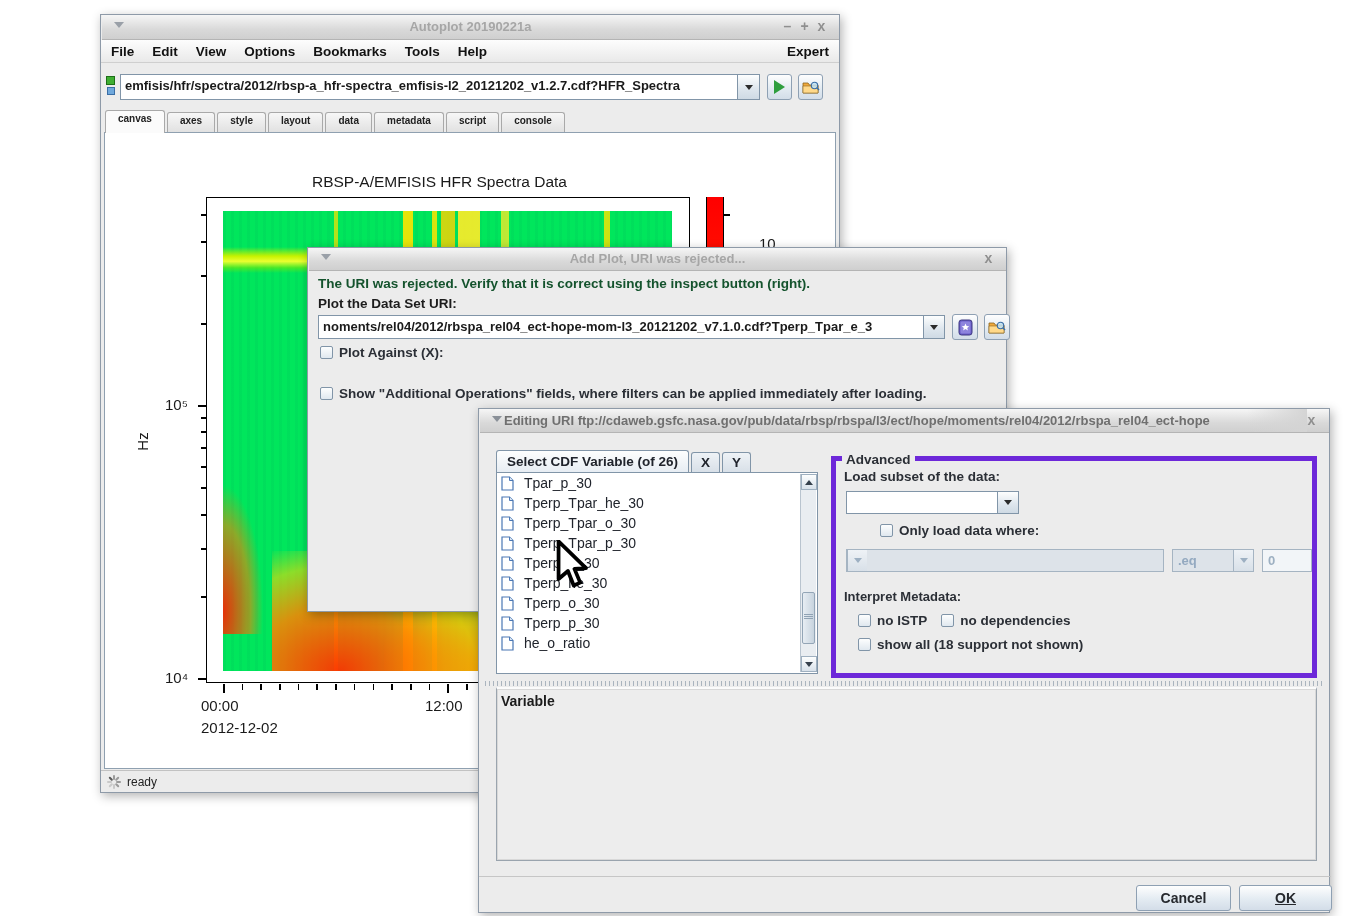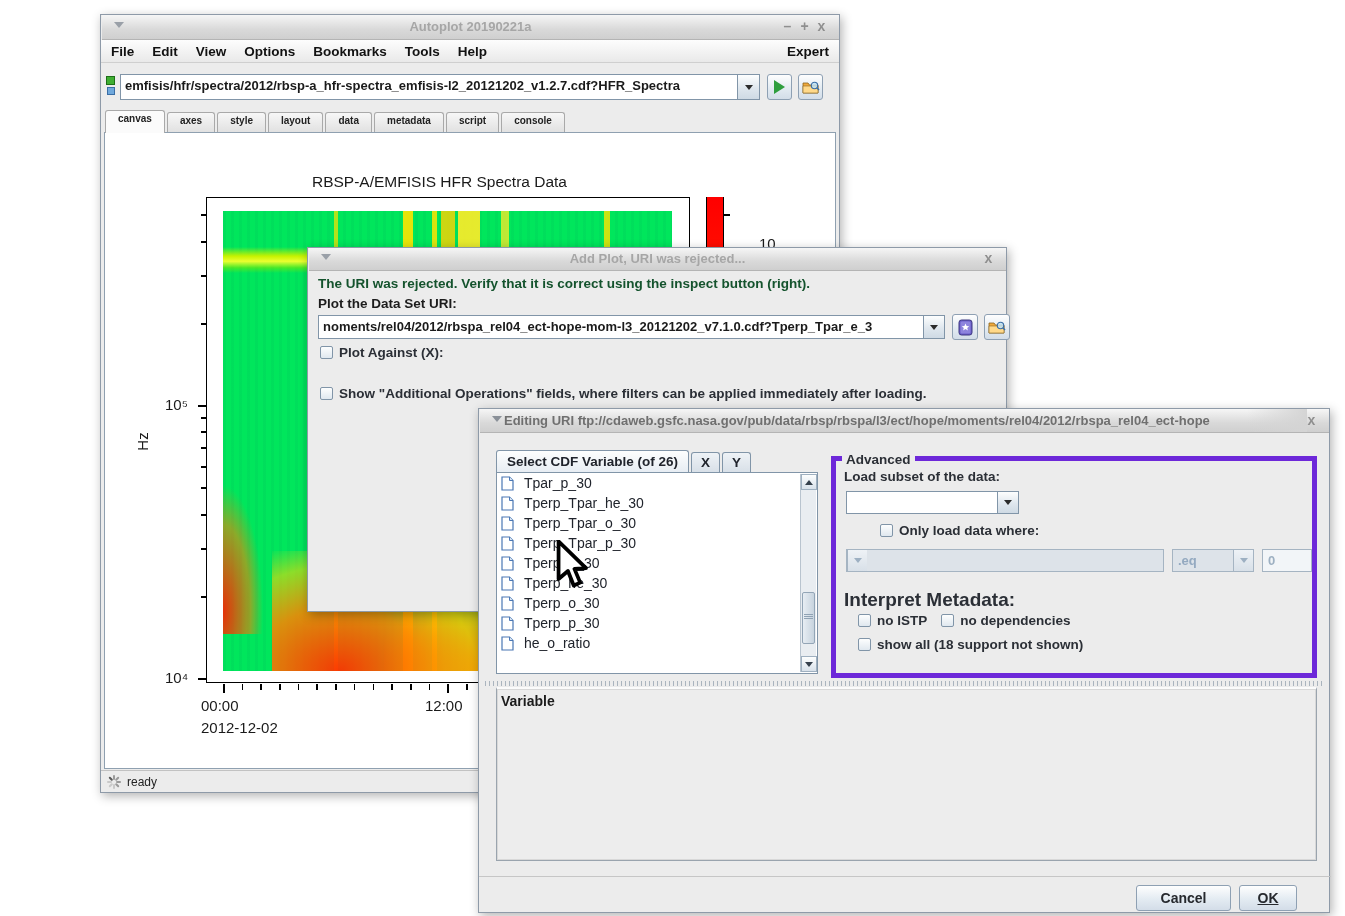--- a/index.html
+++ b/index.html
@@ -346,39 +346,39 @@
         </span>
     </div>
     <div class="dis-combo abs" style="left:336px; top:88px; width:82px; height:23px;">
       <span class="txt">.eq</span>
       <span class="dd">
           <span class="caret-dis"></span>
         </span>
     </div>
     <div class="abs" style="left:426px; top:88px; width:50px; height:23px; border:1px solid #a5b4c2; background:#f2f5f8; color:#9db0c2; font-size:13px; font-weight:bold; padding:3px 5px;">0</div>
 
-    <div class="abs" style="left:8px; top:128px; font-size:19px; font-weight:bold; color:#2b2f36;">Interpret Metadata:</div>
+    <div class="abs" style="left:8px; top:128px; font-size:13px; font-weight:bold; color:#2b2f36;">Interpret Metadata:</div>
     <div class="cbrow abs" style="left:22px; top:152px;">
       <span class="cb"></span>
       <span>no ISTP</span>
       <span class="cb" style="margin-left:8px;"></span>
       <span>no dependencies</span>
     </div>
     <div class="cbrow abs" style="left:22px; top:176px;justify-content:flex-end;">
       <span class="cb"></span>
       <span>show all (18 support not shown)</span>
     </div>
   </div>
 
   <div class="divider-dots" style="left:6px; top:272px; width:840px;"></div>
 
   <div class="var-panel" style="left:17px; top:278px; width:821px; height:174px;">
     <span>Variable</span>
   </div>
 
   <div class="abs" style="left:0; top:467px; width:852px; height:1px; background:#c6c6c6;"></div>
   <div class="btn-big" style="left:657px; top:476px; width:95px;">Cancel</div>
-  <div class="btn-big" style="left:760px; top:476px; width:58px;text-decoration:underline;">OK</div>
+  <div class="btn-big" style="left:760px; top:476px; width:93px;text-decoration:underline;">OK</div>
 </div>
 
 <svg class="abs" style="left:552px; top:540px; z-index:40;" width="42" height="52" viewBox="0 0 28 36">
   <path d="M4 1 L4 27 L10.5 21.5 L14.5 31.5 L19 29.5 L15 20 L23 19.5 Z" fill="#ffffff" stroke="#000000" stroke-width="2.6" stroke-linejoin="round"></path>
 </svg>
 
 </body></html>

